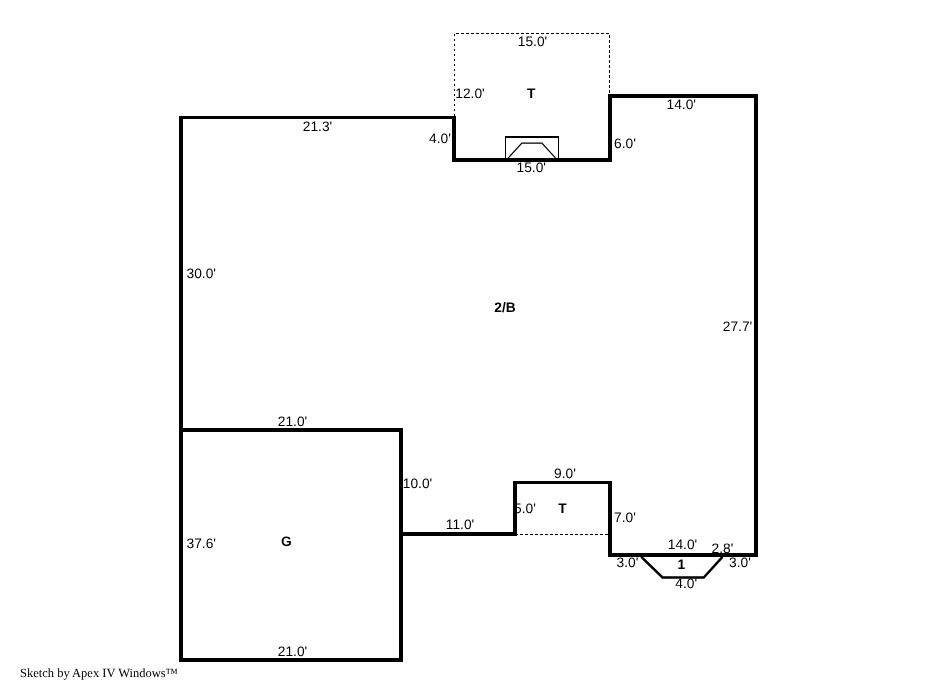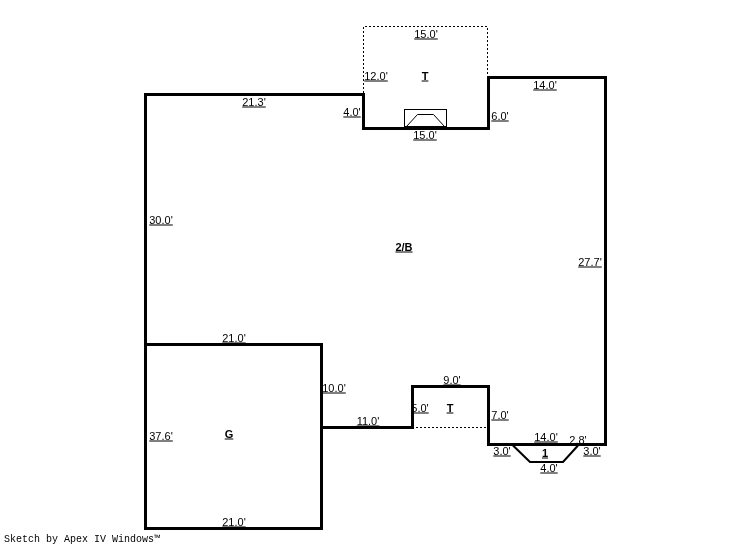--- a/index.html
+++ b/index.html
@@ -1,20 +1,20 @@
 <!DOCTYPE html>
 <html><head>
 <meta charset="utf-8">
 <style>
   html,body{margin:0;padding:0;background:#fff;}
   #canvas{position:relative;width:746px;height:547px;background:#fff;overflow:hidden;}
   #canvas svg{position:absolute;left:0;top:0;}
-  .lbl{position:absolute;transform:translate(-50%,-50%);font-family:"Liberation Sans",sans-serif;font-size:11px;color:#000;white-space:nowrap;line-height:1;text-decoration:underline;}
+  .lbl{position:absolute;transform:translate(-50%,-50%);font-family:"Liberation Sans",sans-serif;font-size:11px;color:#000;white-space:nowrap;line-height:1;}
   .area{font-weight:bold;}
-  .footer{position:absolute;left:4px;top:539px;transform:translate(0,-50%);font-family:Liberation Mono, monospace;font-size:10px;color:#000;white-space:nowrap;}
+  .footer{position:absolute;left:16px;top:539px;transform:translate(0,-50%);font-family:Liberation Serif, serif;font-size:10px;color:#000;white-space:nowrap;}
 </style>
 </head>
 <body>
 
 <div id="canvas">
   <svg width="746" height="547" viewBox="0 0 746 547">
     <path d="M145 94 H363 V128 H488 V77 H605 V444 H488 V386 H412 V427 H321 V344 H145 Z" fill="#ffffff" stroke="#000000" stroke-width="3" shape-rendering="crispEdges"></path>
     <rect x="145" y="344" width="176" height="184" fill="#ffffff" stroke="#000000" stroke-width="3" shape-rendering="crispEdges"></rect>
     <rect x="404.5" y="109.5" width="42" height="17" fill="#ffffff" stroke="#000000" stroke-width="1" shape-rendering="crispEdges"></rect>
     <path d="M406.5 126.5 L417.5 114.5 H433.5 L444.5 126.5" fill="none" stroke="#000000" stroke-width="1"></path>

